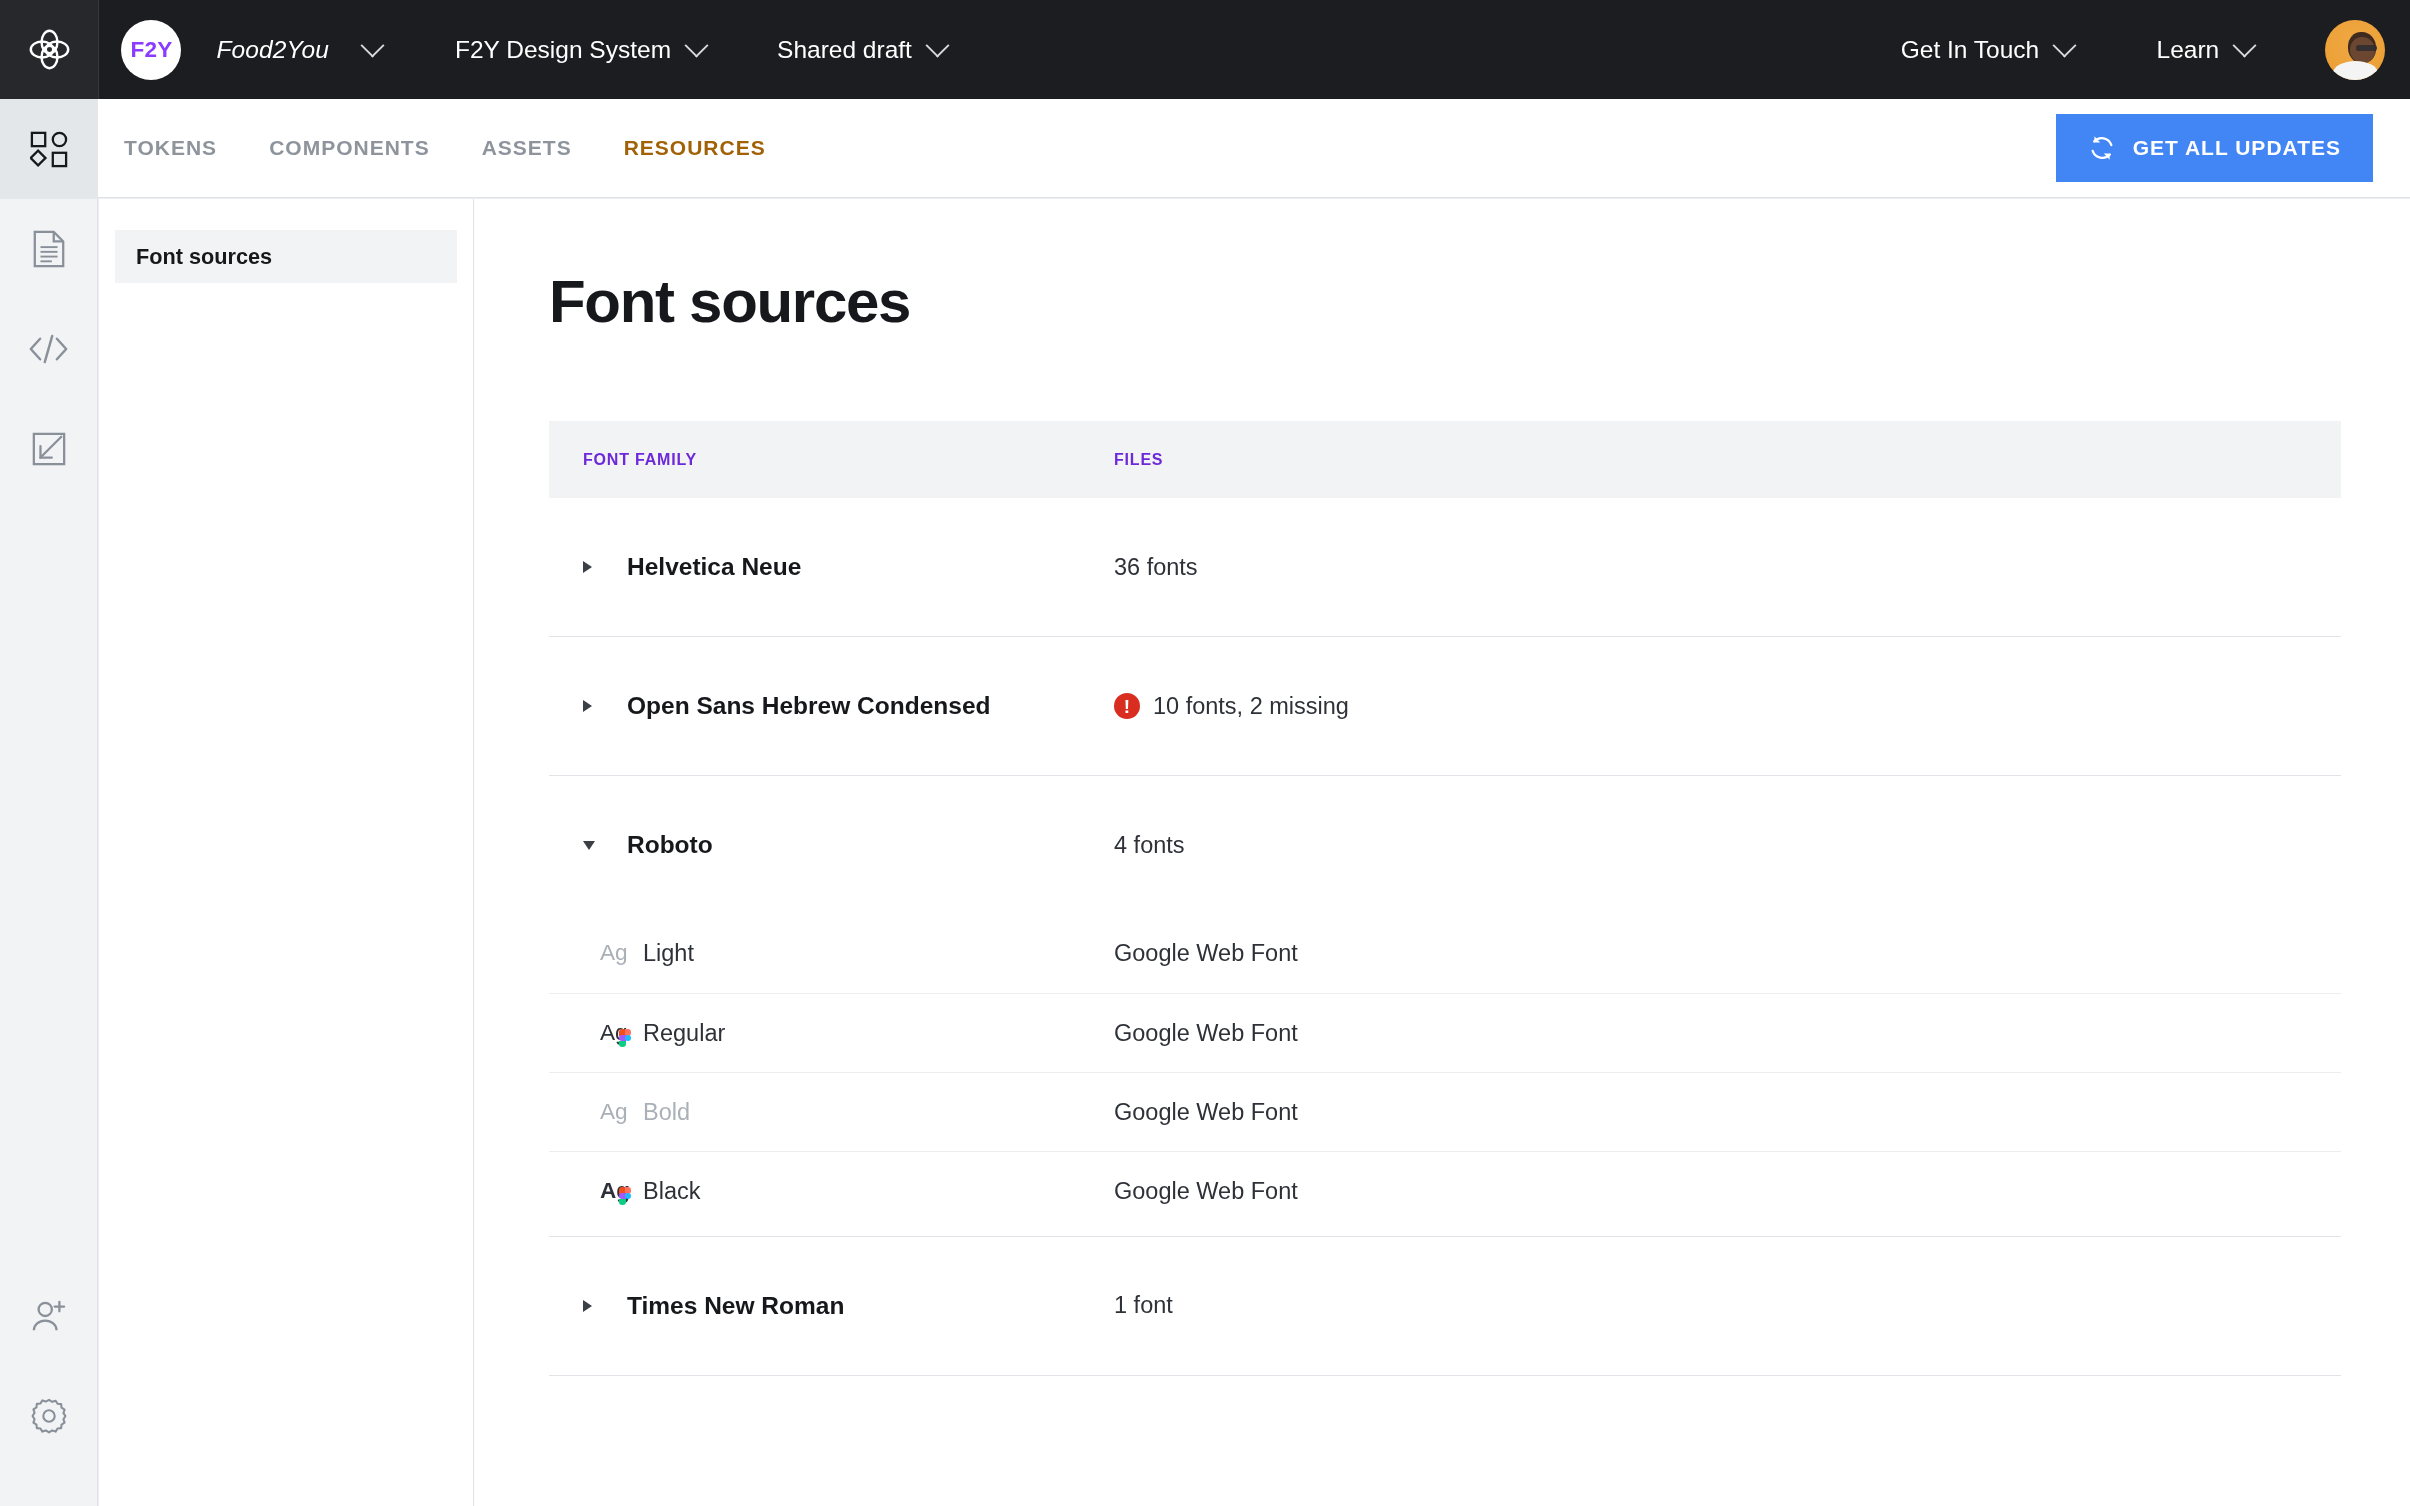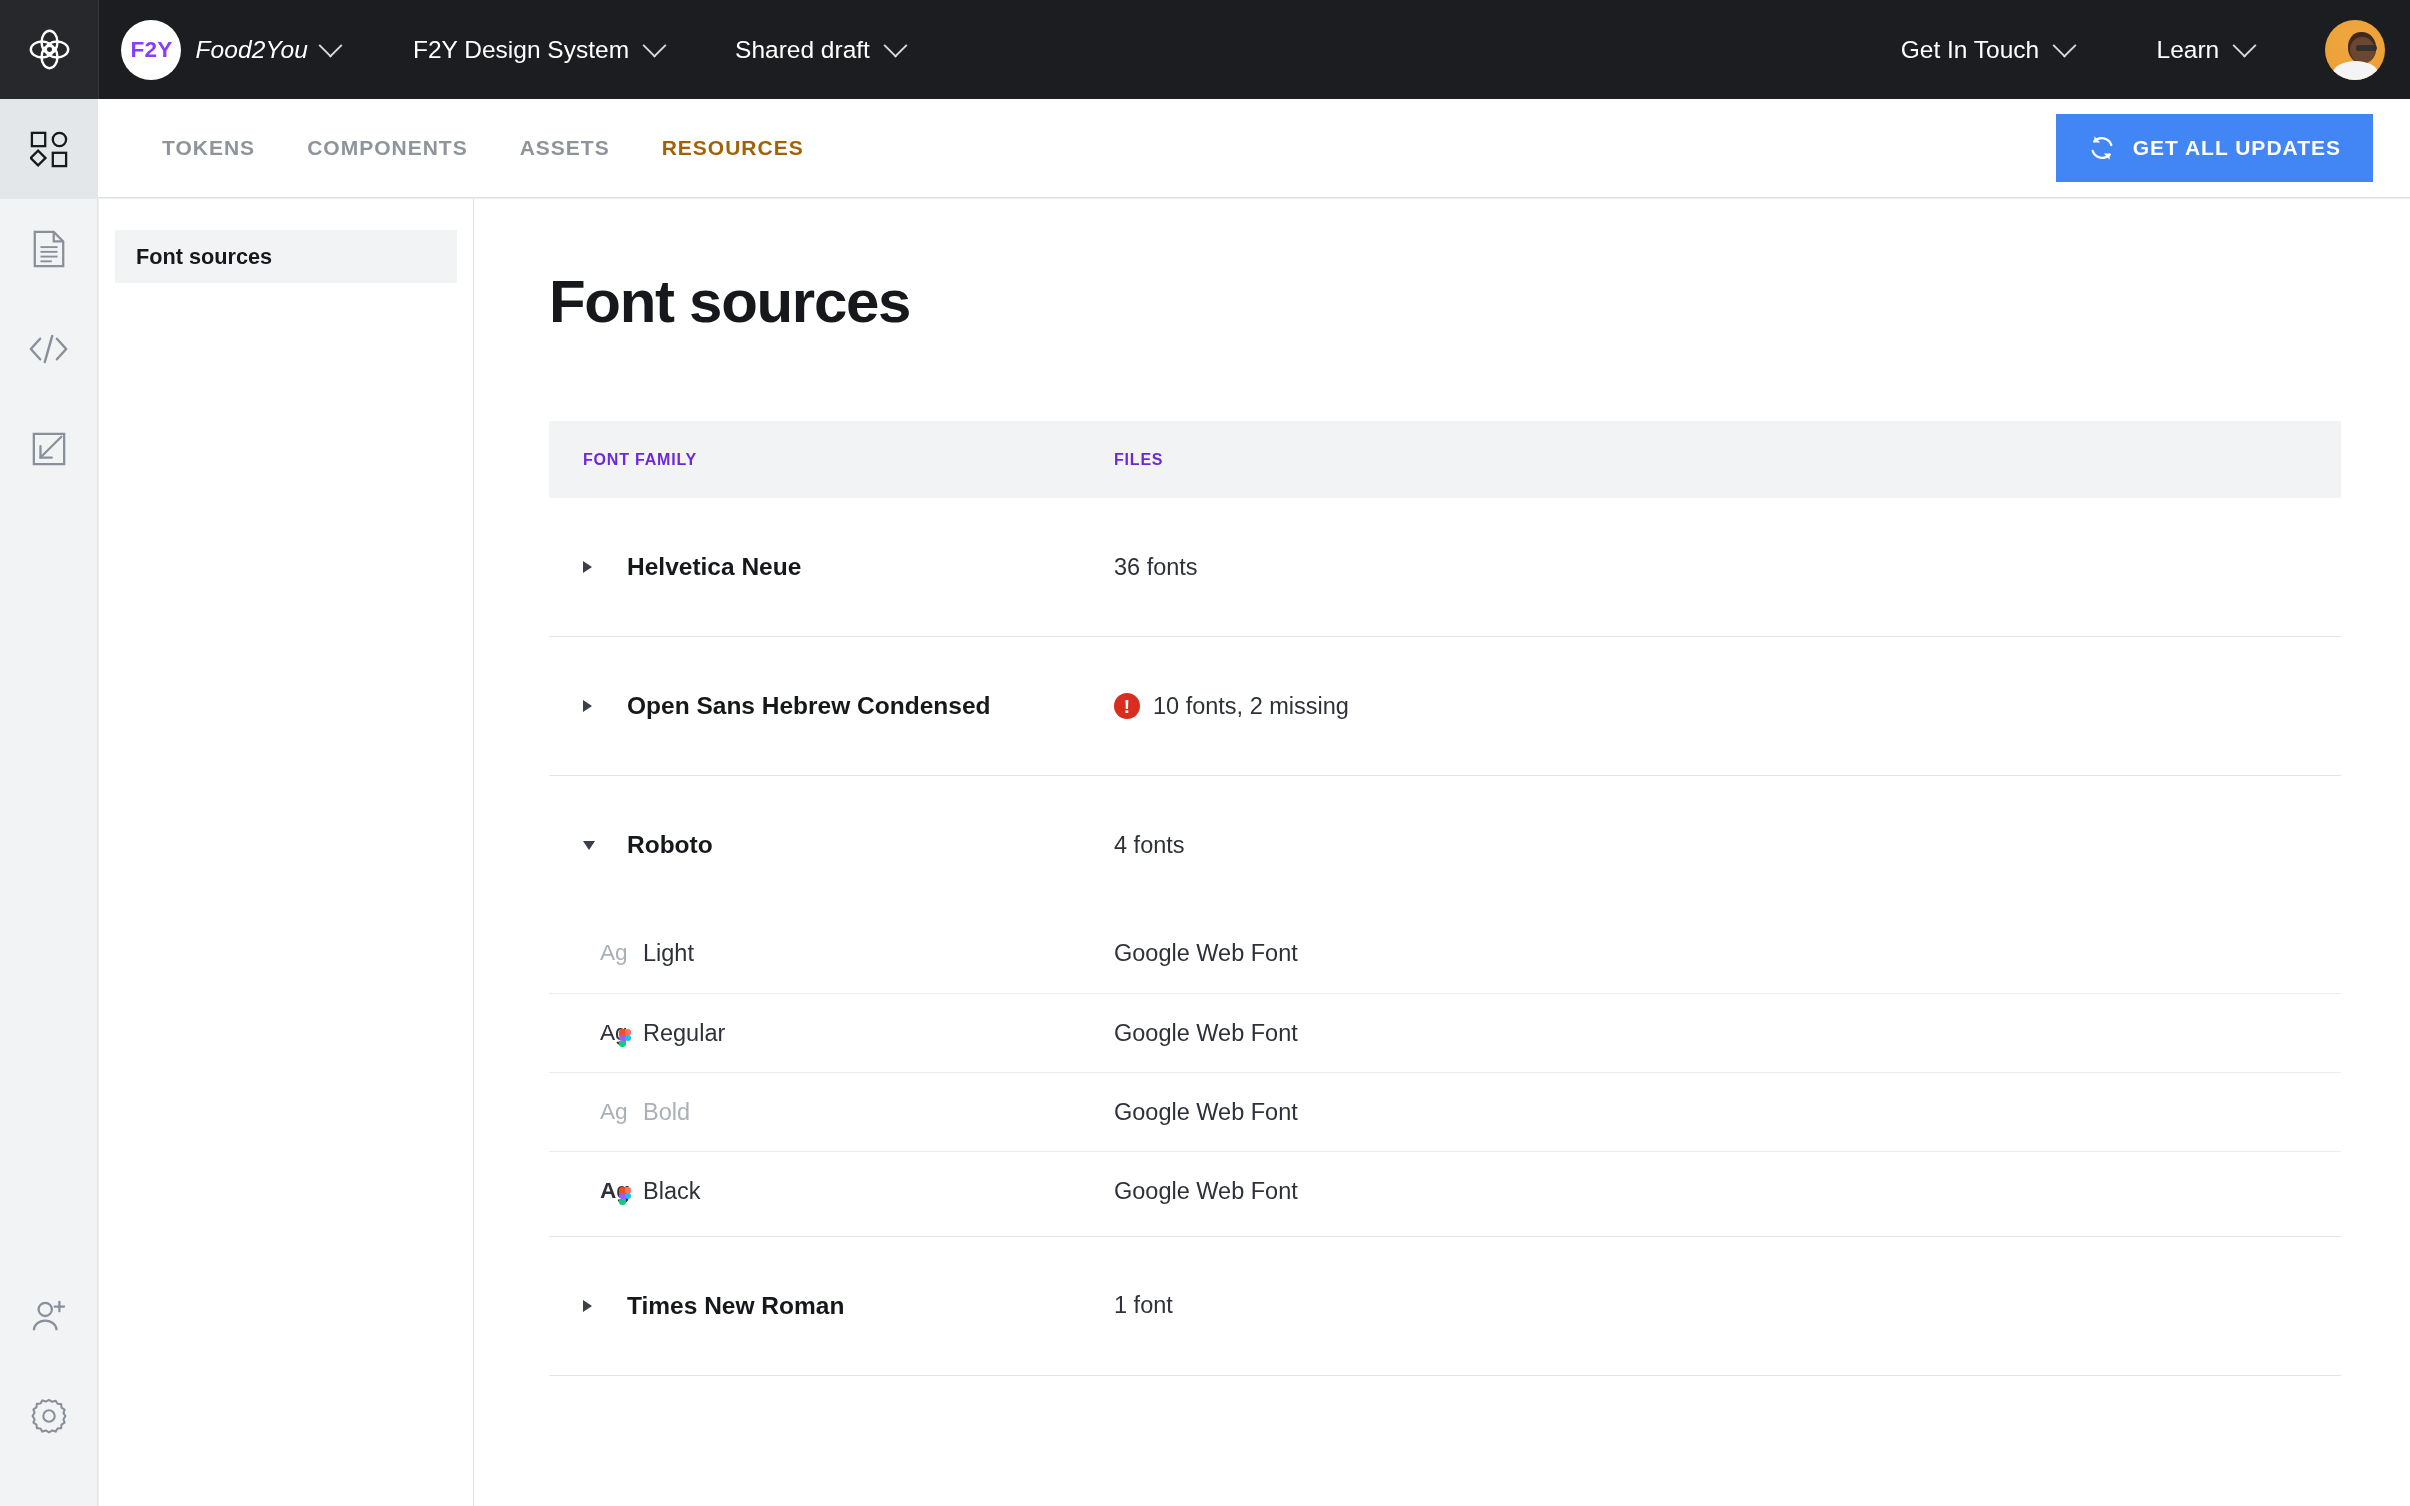--- a/index.html
+++ b/index.html
@@ -27,21 +27,21 @@
   .logo-cell {
     width: 98px; height: 99px;
     display: flex; align-items: center; justify-content: center;
     background: #26282c;
     flex: 0 0 98px;
   }
   .topbar-divider {
     width: 0.9px; height: 99px; background: #35383d; flex: 0 0 0.9px;
   }
   .brand {
-    display: flex; align-items: center; gap: 14px;
+    display: flex; align-items: center; gap: 35px;
     padding: 0 38px 0 22.6px;
     height: 99px;
   }
   .brand-badge {
     width: 60px; height: 60px; border-radius: 50%;
     background: #ffffff;
     display: flex; align-items: center; justify-content: center;
     font-size: 22.6px; font-weight: 700; letter-spacing: 0.2px;
     color: #8b3dff;
   }
@@ -106,21 +106,21 @@
   .rail-spacer { flex: 1 1 auto; }
 
   
   .subbar {
     position: absolute; left: 98px; top: 99px;
     width: 2313px; height: 99px;
     background: #ffffff;
     border-bottom: 0.9px solid #dfe2e6;
     display: flex; align-items: center;
   }
-  .tabs { display: flex; align-items: flex-end; gap: 0; padding-left: 38px; }
+  .tabs { display: flex; align-items: flex-end; gap: 0; }
   .tab {
     font-size: 21px; font-weight: 700; letter-spacing: 1px;
     color: #8e949c; padding: 0 26px; white-space: nowrap;
   }
   .tab.active { color: #a16207; }
   .update-btn {
     margin-left: auto; margin-right: 38px;
     height: 68px; background: #4285f4; color: #ffffff;
     display: flex; align-items: center; gap: 17px;
     padding: 0 32px;

